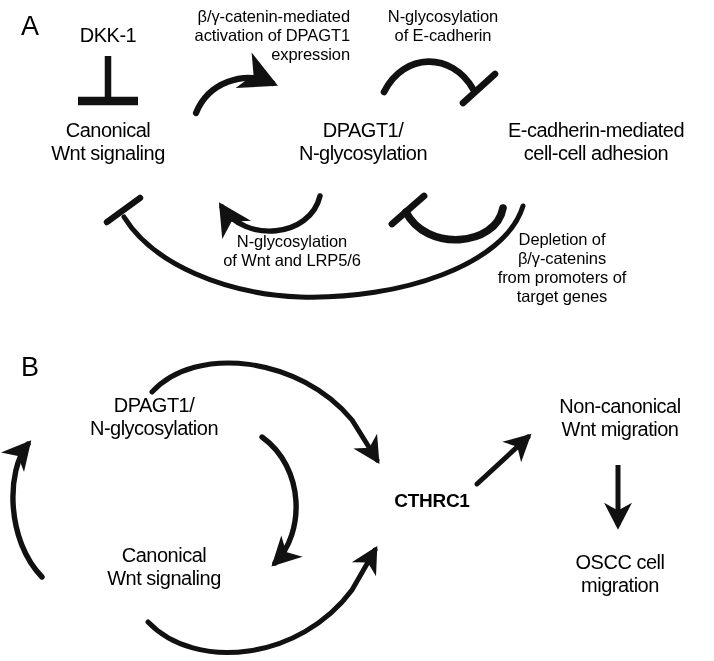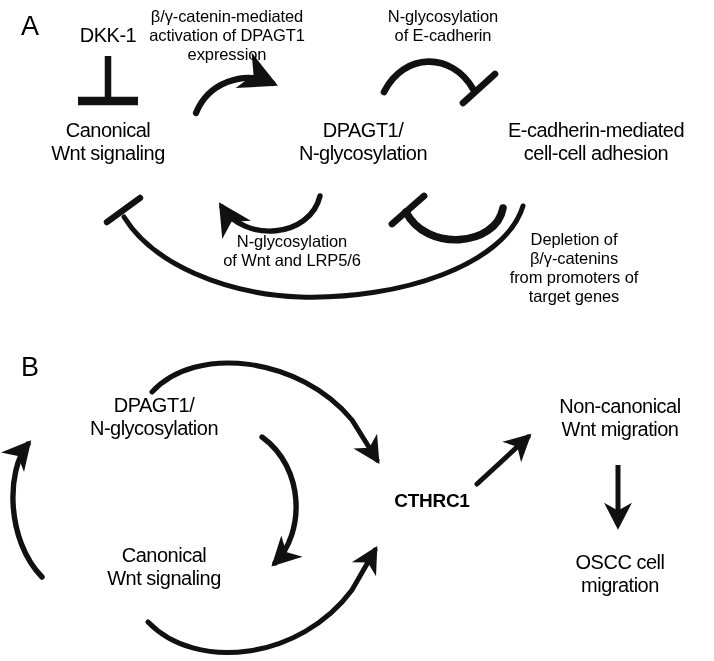--- a/index.html
+++ b/index.html
@@ -128,31 +128,31 @@
 
   <div class="lbl node" style="left:24px; top:119px; width:168px;">Canonical
 Wnt signaling</div>
 
   <div class="lbl node" style="left:263px; top:119px; width:200px;">DPAGT1/
 N-glycosylation</div>
 
   <div class="lbl node" style="left:470px; top:119px; width:252px;">E-cadherin-mediated
 cell-cell adhesion</div>
 
-  <div class="lbl ann" style="left:132px; top:7px; width:190px;">β/γ-catenin-mediated
+  <div class="lbl ann" style="left:160px; top:7px; width:190px;text-align:right;">β/γ-catenin-mediated
 activation of DPAGT1
 expression</div>
 
   <div class="lbl ann" style="left:360px; top:7px; width:166px;">N-glycosylation
 of E-cadherin</div>
 
   <div class="lbl ann" style="left:194px; top:232px; width:196px;">N-glycosylation
 of Wnt and LRP5/6</div>
 
-  <div class="lbl ann" style="left:484px; top:230px; width:180px;">Depletion of
+  <div class="lbl ann" style="left:472px; top:230px; width:180px;">Depletion of
 β/γ-catenins
 from promoters of
 target genes</div>
 
   <div class="lbl panel-letter" style="left:10px; top:352px; width:40px;">B</div>
 
   <div class="lbl node" style="left:52px; top:394px; width:204px;">DPAGT1/
 N-glycosylation</div>
 
   <div class="lbl node" style="left:76px; top:544px; width:176px;">Canonical

